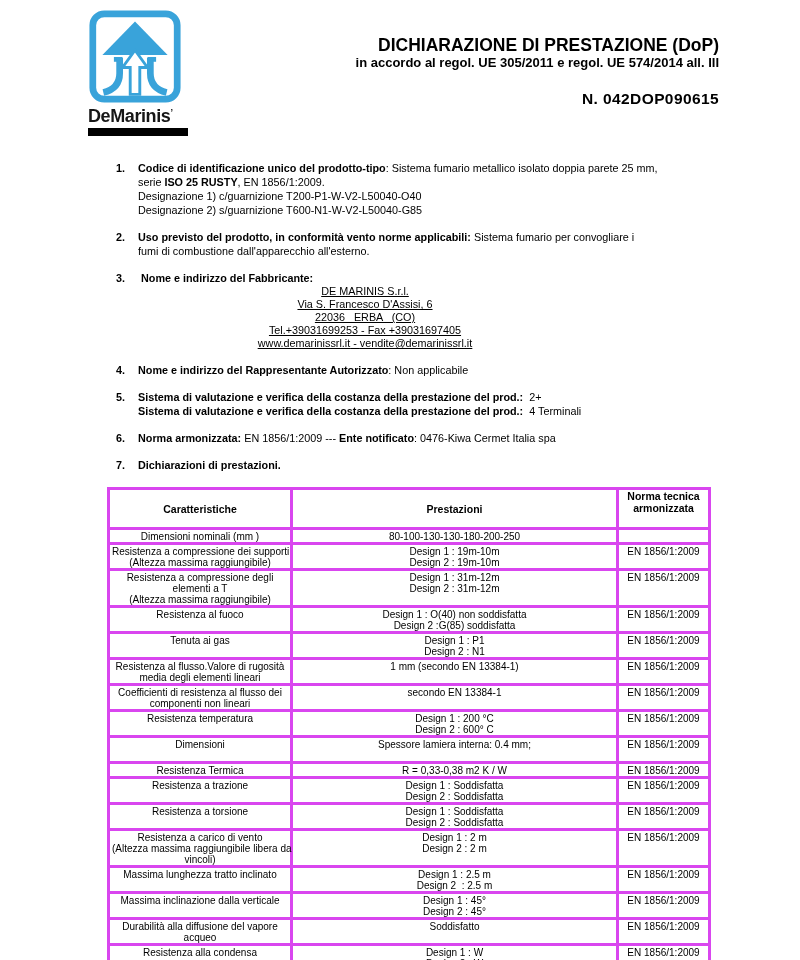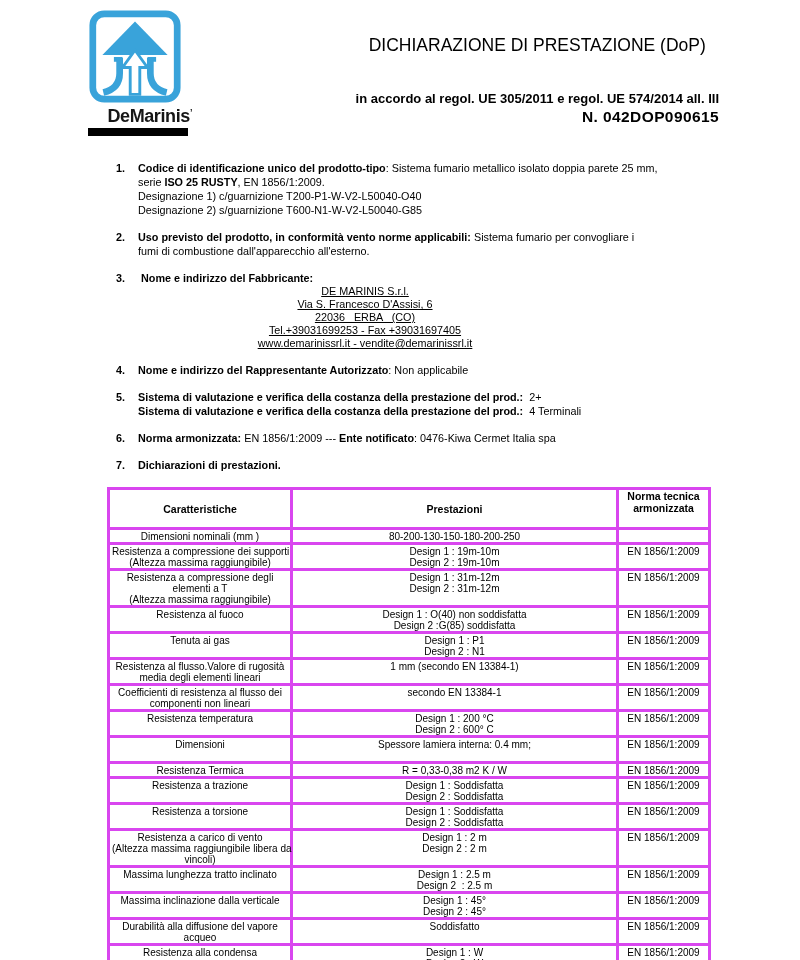--- a/index.html
+++ b/index.html
@@ -6,28 +6,28 @@
   .page {
     position:relative; width:800px; height:960px; margin:0 auto;
     background:#ffffff; color:#000;
     font-family:"Liberation Sans", sans-serif;
     overflow:hidden;
   }
 
   
   .logo { position:absolute; left:88px; top:8px; width:104px; }
   .logo svg { display:block; width:94px; height:97px; }
-  .logo-text { font-size:18px; font-weight:bold; color:#161616; letter-spacing:-0.4px; line-height:1; margin-top:2px; white-space:nowrap;text-align:right; }
+  .logo-text { font-size:18px; font-weight:bold; color:#161616; letter-spacing:-0.4px; line-height:1; margin-top:2px; white-space:nowrap; }
   .logo-text sup { font-size:9px; }
   .logo-bar { height:8px; background:#000; margin-top:3px; width:100px; }
 
   .title-block { position:absolute; top:35px; right:81px; text-align:right; }
-  .doc-title    { font-size:17.5px; font-weight:normal; line-height:1.15; white-space:nowrap;text-align:center; }
-  .doc-subtitle { font-size:13px;   font-weight:bold; line-height:1.25; white-space:nowrap;margin-top:36px; }
-  .doc-number   { font-size:15.5px; font-weight:bold; margin-top:1px; letter-spacing:0.4px; }
+  .doc-title    { font-size:17.5px; font-weight:bold; line-height:1.15; white-space:nowrap; }
+  .doc-subtitle { font-size:13px;   font-weight:bold; line-height:1.25; white-space:nowrap; }
+  .doc-number   { font-size:15.5px; font-weight:bold; margin-top:19px; letter-spacing:0.4px; }
 
   
   .list { position:absolute; top:161px; left:116px; width:600px; font-size:10.8px; line-height:14px; }
   .item { display:flex; margin-bottom:13px; }
   .item-num { font-weight:bold; width:22px; flex:none; }
   .item-body { flex:1; }
   .par { white-space:pre; }
   .par b { font-weight:bold; }
 
   .address { width:454px; text-align:center; line-height:13px; }
@@ -142,21 +142,21 @@
           <div>armonizzata</div>
         </th>
       </tr>
     </thead>
     <tbody>
         <tr>
           <td>
             <div>Dimensioni nominali (mm )</div>
           </td>
           <td>
-            <div>80-200-130-150-180-200-250</div>
+            <div>80-100-130-130-180-200-250</div>
           </td>
           <td>
             <div>&nbsp;</div>
           </td>
         </tr>
         <tr>
           <td>
             <div>Resistenza a compressione dei supporti</div>
             <div>(Altezza massima raggiungibile)</div>
           </td>

